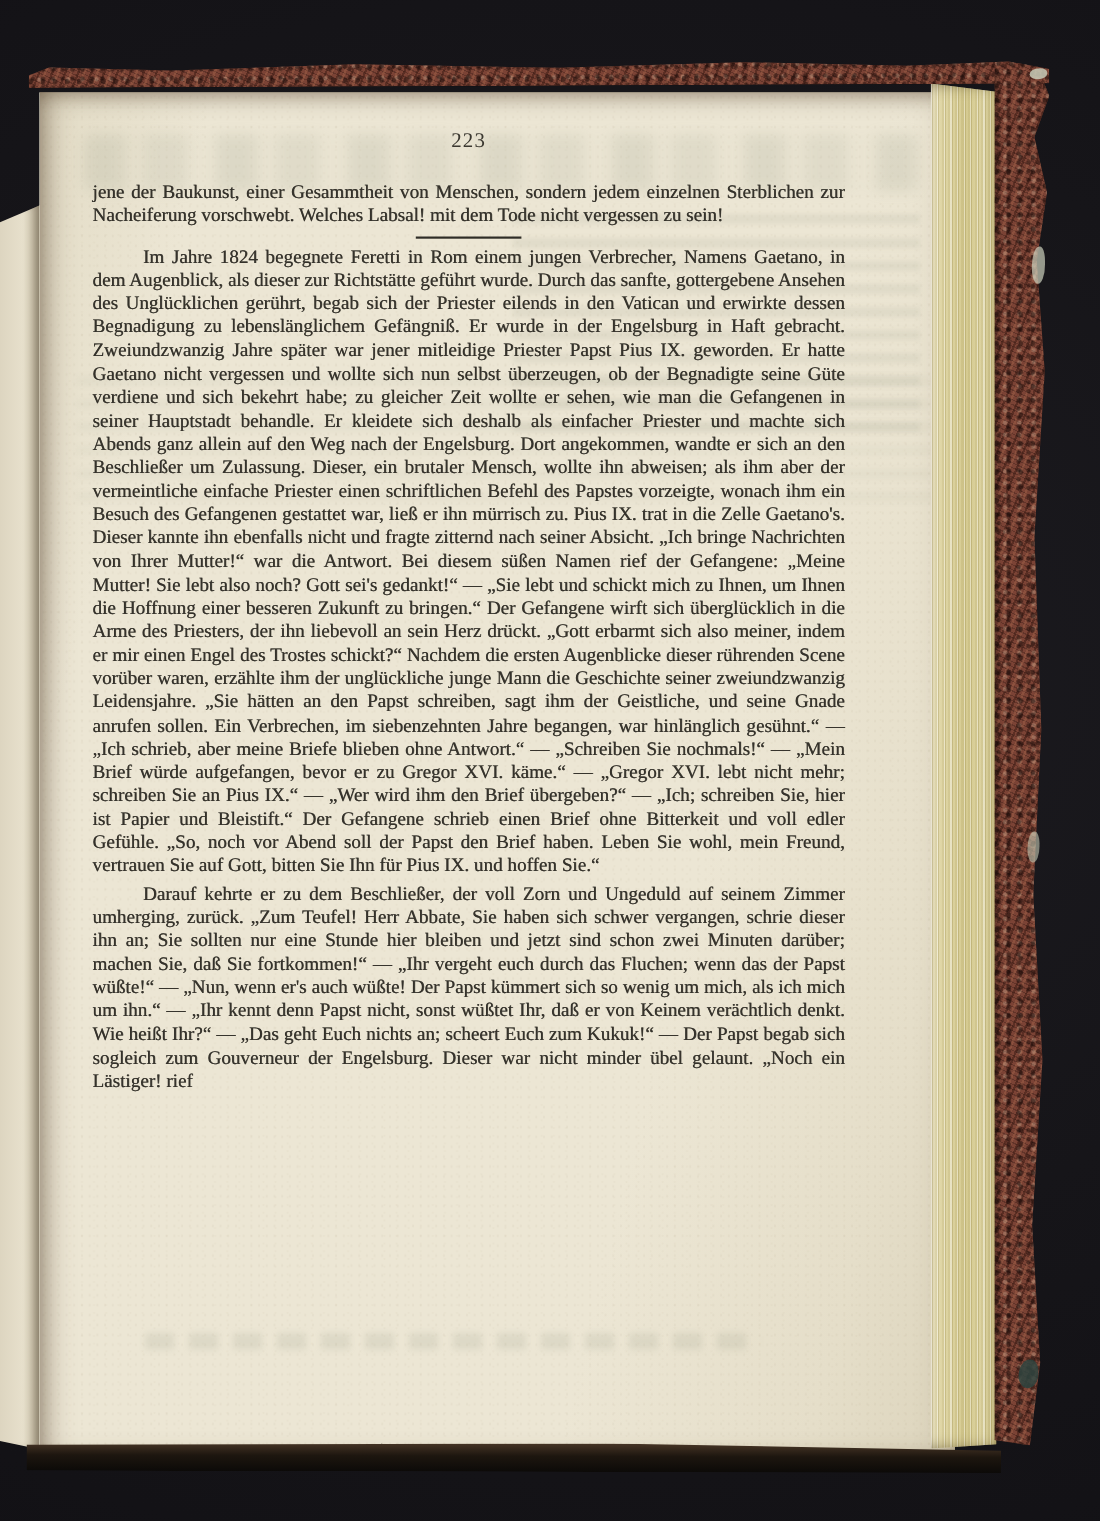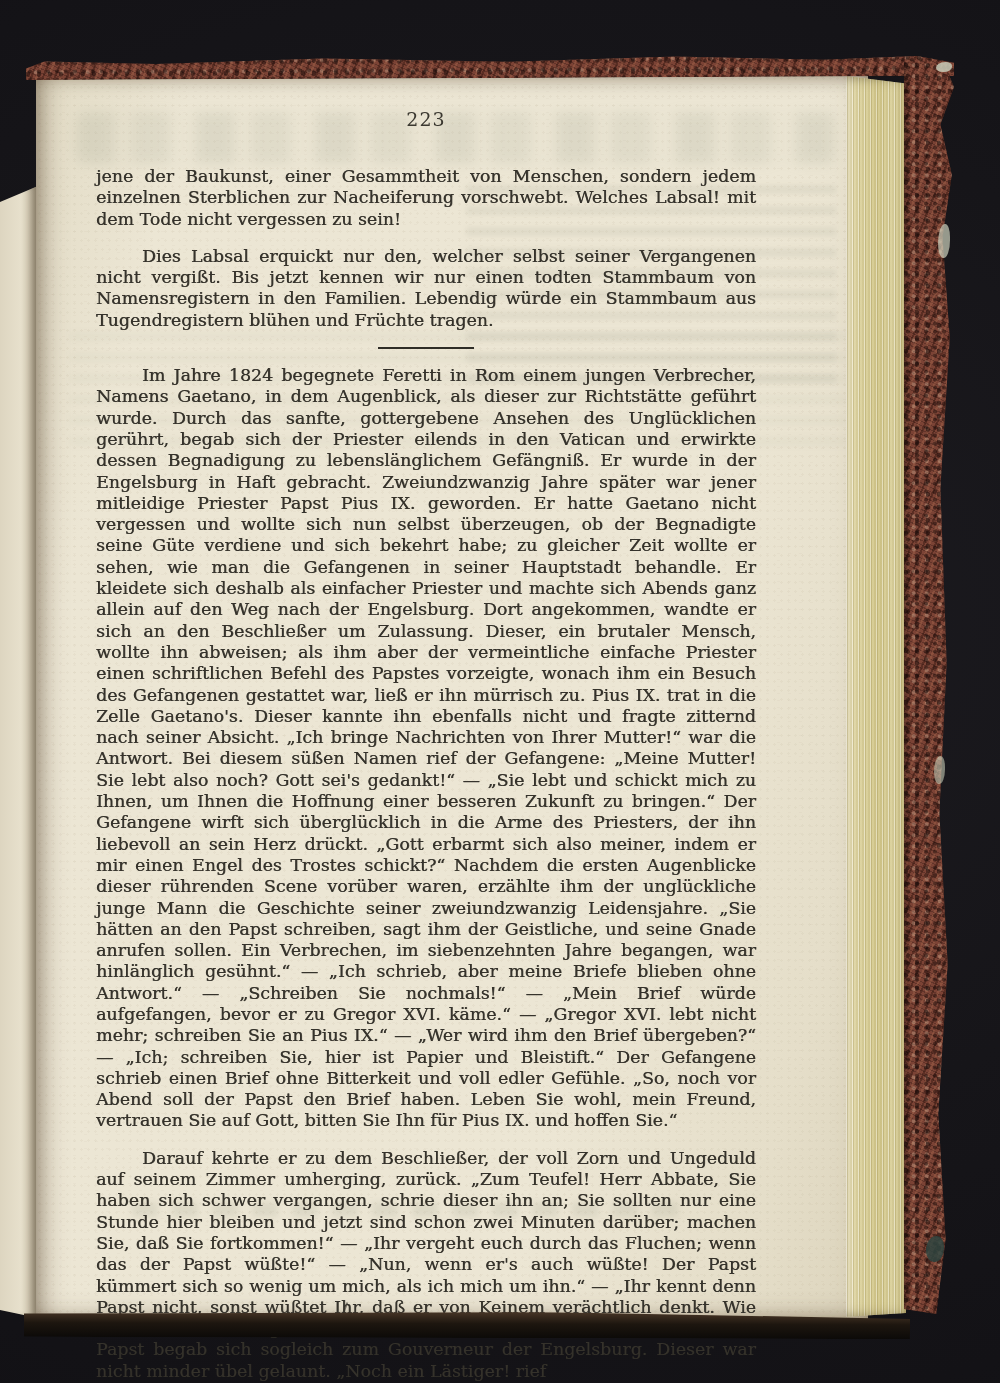--- a/index.html
+++ b/index.html
@@ -13,32 +13,33 @@
   
   .left-sliver {
     position:absolute; left:0; top:186px; width:38px; height:1132px;
     background:linear-gradient(90deg,#ddd5c0 0%, #e7e0cc 55%, #cfc5ab 100%);
     box-shadow: inset -9px 0 10px -3px rgba(55,42,28,.55);
     clip-path:polygon(0 16px, 100% 0, 100% 100%, 0 calc(100% - 8px));
   }
 
   
   .page {
-    position:absolute; left:36px; top:74px; width:832px; height:1248px;
+    position:absolute; left:36px; top:84px; width:832px; height:1248px;
     background-color:#ebe5d2;
     background-image:
       radial-gradient(rgba(125,105,70,.05) 1px, transparent 1.2px),
       radial-gradient(rgba(125,105,70,.04) 1px, transparent 1.2px),
       linear-gradient(104deg,#e2dbc5 0%, #ece6d4 14%, #ece6d4 68%, #e5dec9 88%, #dcd4bc 100%);
     background-size:7px 9px, 11px 7px, auto;
     box-shadow:
       inset 20px 0 26px -16px rgba(80,60,40,.55),
       inset 0 16px 20px -14px rgba(80,60,40,.5),
       inset -22px 0 32px -20px rgba(100,80,50,.35),
       inset 0 -18px 24px -16px rgba(90,70,45,.55);
+    font-family: Liberation Serif, serif;
   }
 
   
   .ghost { position:absolute; pointer-events:none; }
   .ghost-big {
     left:40px; top:38px; width:760px; height:52px; border-radius:10px;
     background:repeating-linear-gradient(90deg,
       rgba(148,153,133,.34) 0 38px, rgba(148,153,133,.08) 38px 56px,
       rgba(148,153,133,.28) 56px 94px, rgba(148,153,133,.05) 94px 120px);
     filter:blur(6px); opacity:.5;
@@ -66,21 +67,21 @@
   .folio {
     position:absolute; left:44px; top:34px; width:692px;
     text-align:center; font-size:19px; letter-spacing:1px; color:#3b3830;
   }
 
   .textblock {
     position:absolute; left:44px; top:76px; width:692px;
     color:#35322b; font-size:17.4px; line-height:21.3px;
     text-align:justify;
   }
-  .para { margin:16px; text-shadow:.4px 0 rgba(42,40,34,.75); }
+  .para { margin:4px; text-shadow:.4px 0 rgba(42,40,34,.75); }
   .indent { text-indent:46px; }
 
   .divider {
     width:96px; height:0; border-top:2.5px solid #2f2d27;
     margin:8px auto 6px auto;
   }
   .heading {
     margin:6px 0 12px 0; text-align:center; text-indent:0;
     font-size:20px; font-weight:bold; letter-spacing:.3px; color:#2c2a25;
     text-shadow:.5px 0 rgba(40,38,32,.8);
@@ -143,21 +144,20 @@
     <div class="ghost ghost-big"></div>
     <div class="ghost ghost-lines-a"></div>
     <div class="ghost ghost-lines-b"></div>
     <div class="ghost ghost-bottom"></div>
     <div class="pencil-mark"></div>
 
     <div class="folio">223</div>
 
     <div class="textblock">
       <p class="para">jene der Baukunst, einer Gesammtheit von Menschen, sondern jedem einzelnen Sterblichen zur Nacheiferung vorschwebt. Welches Labsal! mit dem Tode nicht vergessen zu sein!</p>
-      <p class="para indent">Dies Labsal erquickt nur den, welcher selbst seiner Vergangenen nicht vergißt. Bis jetzt kennen wir nur einen todten Stammbaum von Namensregistern in den Familien. Lebendig würde ein Stammbaum aus Tugendregistern blühen und Früchte tragen.</p>
 
       <div class="divider"></div>
 
 
       <p class="para indent">Im Jahre 1824 begegnete Feretti in Rom einem jungen Verbrecher, Namens Gaetano, in dem Augenblick, als dieser zur Richtstätte geführt wurde. Durch das sanfte, gottergebene Ansehen des Unglücklichen gerührt, begab sich der Priester eilends in den Vatican und erwirkte dessen Begnadigung zu lebenslänglichem Gefängniß. Er wurde in der Engelsburg in Haft gebracht. Zweiundzwanzig Jahre später war jener mitleidige Priester Papst Pius IX. geworden. Er hatte Gaetano nicht vergessen und wollte sich nun selbst überzeugen, ob der Begnadigte seine Güte verdiene und sich bekehrt habe; zu gleicher Zeit wollte er sehen, wie man die Gefangenen in seiner Hauptstadt behandle. Er kleidete sich deshalb als einfacher Priester und machte sich Abends ganz allein auf den Weg nach der Engelsburg. Dort angekommen, wandte er sich an den Beschließer um Zulassung. Dieser, ein brutaler Mensch, wollte ihn abweisen; als ihm aber der vermeintliche einfache Priester einen schriftlichen Befehl des Papstes vorzeigte, wonach ihm ein Besuch des Gefangenen gestattet war, ließ er ihn mürrisch zu. Pius IX. trat in die Zelle Gaetano's. Dieser kannte ihn ebenfalls nicht und fragte zitternd nach seiner Absicht. „Ich bringe Nachrichten von Ihrer Mutter!“ war die Antwort. Bei diesem süßen Namen rief der Gefangene: „Meine Mutter! Sie lebt also noch? Gott sei's gedankt!“ — „Sie lebt und schickt mich zu Ihnen, um Ihnen die Hoffnung einer besseren Zukunft zu bringen.“ Der Gefangene wirft sich überglücklich in die Arme des Priesters, der ihn liebevoll an sein Herz drückt. „Gott erbarmt sich also meiner, indem er mir einen Engel des Trostes schickt?“ Nachdem die ersten Augenblicke dieser rührenden Scene vorüber waren, erzählte ihm der unglückliche junge Mann die Geschichte seiner zweiundzwanzig Leidensjahre. „Sie hätten an den Papst schreiben, sagt ihm der Geistliche, und seine Gnade anrufen sollen. Ein Verbrechen, im siebenzehnten Jahre begangen, war hinlänglich gesühnt.“ — „Ich schrieb, aber meine Briefe blieben ohne Antwort.“ — „Schreiben Sie nochmals!“ — „Mein Brief würde aufgefangen, bevor er zu Gregor XVI. käme.“ — „Gregor XVI. lebt nicht mehr; schreiben Sie an Pius IX.“ — „Wer wird ihm den Brief übergeben?“ — „Ich; schreiben Sie, hier ist Papier und Bleistift.“ Der Gefangene schrieb einen Brief ohne Bitterkeit und voll edler Gefühle. „So, noch vor Abend soll der Papst den Brief haben. Leben Sie wohl, mein Freund, vertrauen Sie auf Gott, bitten Sie Ihn für Pius IX. und hoffen Sie.“</p>
       <p class="para indent">Darauf kehrte er zu dem Beschließer, der voll Zorn und Ungeduld auf seinem Zimmer umherging, zurück. „Zum Teufel! Herr Abbate, Sie haben sich schwer vergangen, schrie dieser ihn an; Sie sollten nur eine Stunde hier bleiben und jetzt sind schon zwei Minuten darüber; machen Sie, daß Sie fortkommen!“ — „Ihr vergeht euch durch das Fluchen; wenn das der Papst wüßte!“ — „Nun, wenn er's auch wüßte! Der Papst kümmert sich so wenig um mich, als ich mich um ihn.“ — „Ihr kennt denn Papst nicht, sonst wüßtet Ihr, daß er von Keinem verächtlich denkt. Wie heißt Ihr?“ — „Das geht Euch nichts an; scheert Euch zum Kukuk!“ — Der Papst begab sich sogleich zum Gouverneur der Engelsburg. Dieser war nicht minder übel gelaunt. „Noch ein Lästiger! rief</p>
     </div>
   </div>
 
   <div class="fore-edge"></div>

